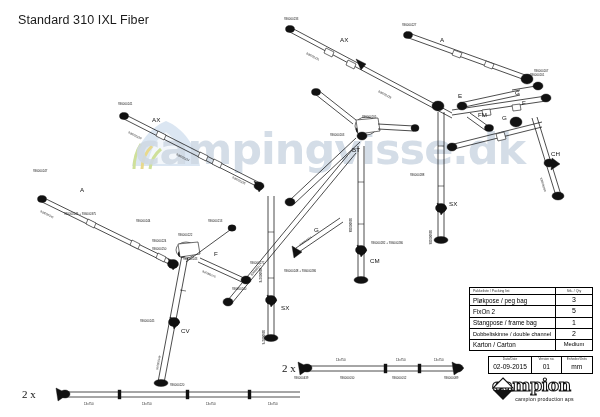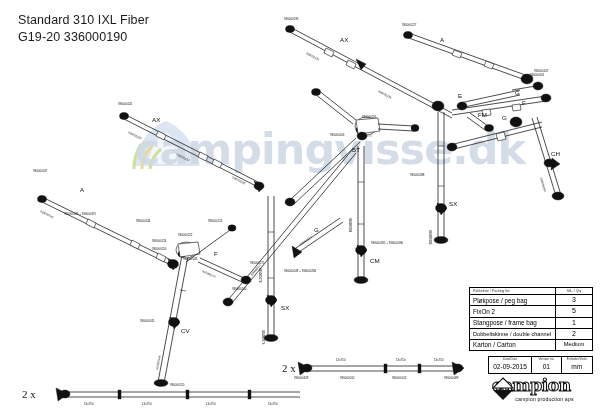--- a/index.html
+++ b/index.html
@@ -80,21 +80,20 @@
   .lbl{font-size:6.2px;fill:#111;font-family:"Liberation Sans",sans-serif;}
   .code{font-size:2.9px;fill:#222;font-family:"Liberation Sans",sans-serif;}
 </style>
 </head>
 <body>
 
 <div id="stage">
 
   <div class="title-block">
     <div class="title-line">Standard 310 IXL Fiber</div>
-    <div class="title-line">G19-20 336000190</div>
   </div>
 
   <div class="wm">
     <svg class="wm-tent" width="78" height="52">
       <path d="M39 3 C22 10 9 28 5 48 L73 48 C69 28 56 10 39 3 Z" fill="#dbe6f2"></path>
       <path d="M39 14 C30 20 23 32 21 46 L57 46 C55 32 48 20 39 14 Z" fill="#f3f7fb"></path>
     </svg>
     <svg class="wm-grass" width="40" height="30">
       <path d="M6 29 C6 18 9 10 13 4" stroke="#cfe09a" stroke-width="3" fill="none"></path>
       <path d="M14 29 C14 19 18 12 24 6" stroke="#e8d98c" stroke-width="3" fill="none"></path>

